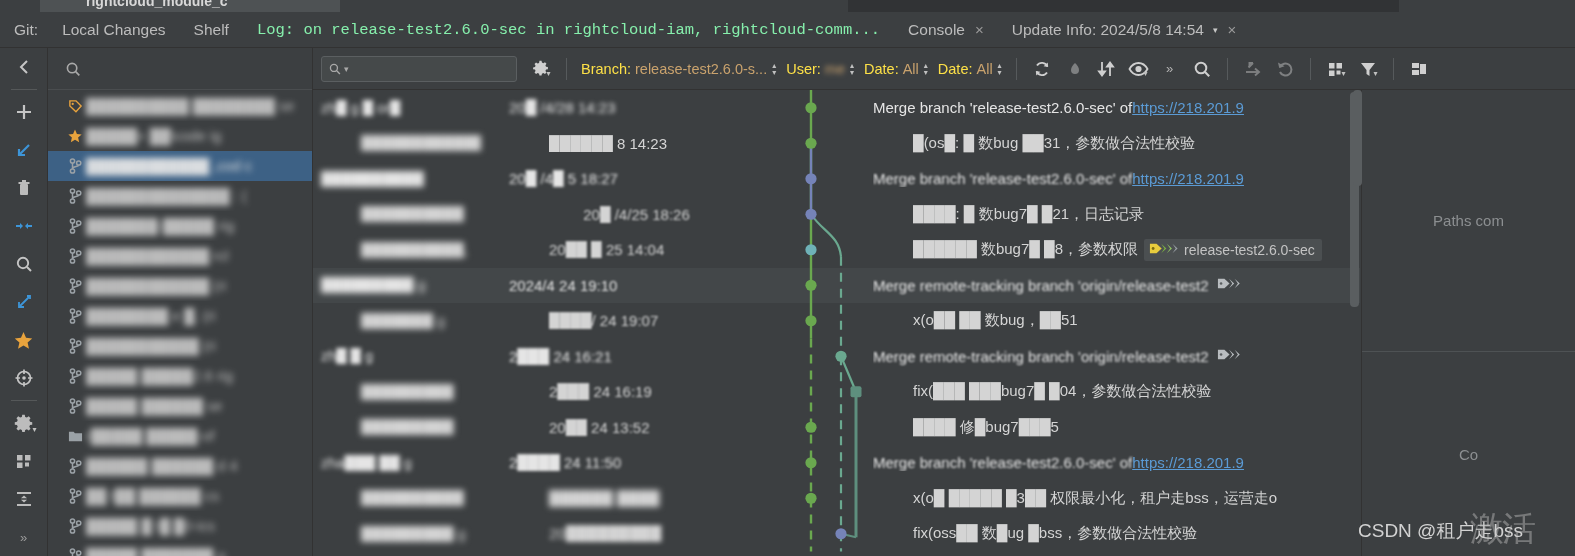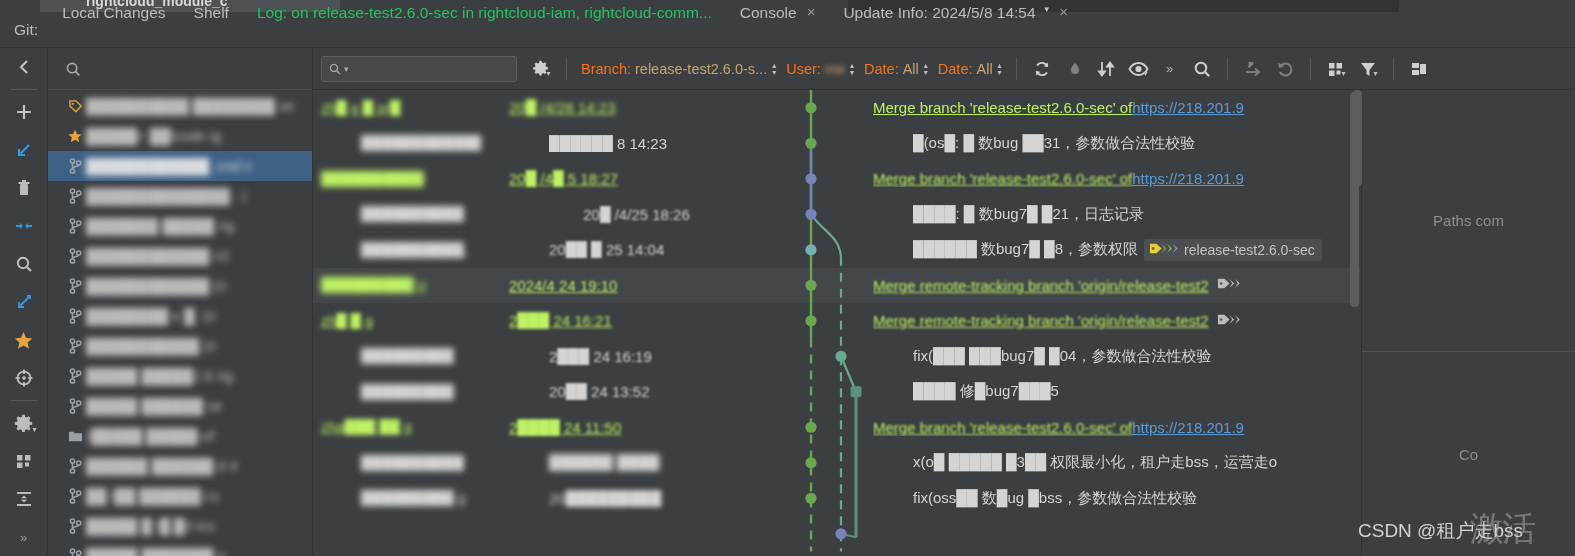--- a/index.html
+++ b/index.html
@@ -28,24 +28,24 @@
   }
 
   
   .tabsrow{
     position:absolute; left:0; top:12px; width:1575px; height:36px;
     background:#3c3f41; display:flex; align-items:center;
     border-bottom:1px solid #323232;
   }
   .tabsrow .lbl{ color:#bcbcbc; font-size:15.5px; white-space:nowrap; }
   .tab{
-    position:relative; height:52px; display:flex; 
+    position:relative; height:52px; display:flex; align-items:center;
     padding:0 14px; cursor:default; white-space:nowrap;
   }
-  .tab.active .lbl{ color:#22c55e; }
+  .tab.active .lbl{ color:#86efac;font-family:Liberation Mono, monospace; }
   .tab.active:after{
     content:""; position:absolute; left:4px; right:4px; bottom:0; height:3px; background:#4a88c7;
   }
   .tab .close{
     margin-left:10px; color:#9a9a9a; font-size:15px; line-height:1;
   }
   .tab .arrow{ margin-left:9px; color:#c8c8c8; font-size:9px; }
   .gitlabel{ padding:0 10px 0 14px; color:#bcbcbc; font-size:15.5px; }
 
   
@@ -90,21 +90,21 @@
     border-bottom:1px solid #323232;
   }
   .searchbox{
     width:196px; height:26px; background:#45494a; border:1px solid #5b5f61; border-radius:3px;
     display:flex; align-items:center; padding:0 6px; margin-right:8px;
   }
   .tbsep{ width:1px; height:22px; background:#565a5c; margin:0 9px; }
   .tbbtn{
     height:30px; display:flex; align-items:center; padding:0 5px; white-space:nowrap;
   }
-  .filter-lab{ font-size:14.5px; color:#f97316; }
+  .filter-lab{ font-size:14.5px; color:#fde047; }
   .filter-val{ font-size:14.5px; color:#c9a26d; margin-left:4px; }
   .spin{ margin-left:5px; display:inline-block; line-height:7px; color:#c0c0c0; font-size:8px; }
   .spin i{ display:block; font-style:normal; }
   .icobtn{ width:32px; height:30px; display:flex; align-items:center; justify-content:center; }
   .dim{ opacity:.45; }
 
   
   .logarea{
     position:absolute; left:313px; top:90px; width:1047px; bottom:0;
     background:#3c3f41; overflow:hidden;
@@ -117,21 +117,21 @@
   .col-author{
     position:absolute; left:8px; width:160px; font-size:14.5px; overflow:hidden;
   }
   .col-date{
     position:absolute; left:196px; width:215px; font-size:15px; overflow:hidden;
   }
   .col-msg{
     position:absolute; left:560px; right:0; font-size:15px; overflow:hidden;
     display:flex; align-items:center;
   }
-  .muted{ color:#bef264;text-decoration:underline; }
+  .muted{ color:#e5e5e5; }
   .bright{ color:#d4d4d4;padding-left:40px; }
   .blur-s{ filter:blur(2.6px); }
   .lnk{ color:#5b9bd5; text-decoration:underline; }
   .seg{ display:inline-block; vertical-align:baseline; }
 
   .badge{
     display:inline-flex; align-items:center; gap:5px;
     background:#4b4f51; border-radius:2px; padding:2px 7px 2px 5px; margin-left:6px;
     font-size:14px; color:#c3c3c3;
   }
@@ -661,20 +661,27 @@
           <div class="col-msg">
             <span class="seg muted" style="filter: blur(1px);">Merge remote-tracking branch 'origin/release-test2</span>
             <span class="badge plain">
               <span><svg width="26" height="15" viewBox="0 0 28 16">
                   <path d="M1 3 H8 L13.5 8 L8 13 H1 Z" fill="#b9bdc0"></path>
                   <circle cx="4.4" cy="8" r="1.4" fill="#5a5e60"></circle>
                   <path d="M13 3 L18.5 8 L13 13 L16.5 8 Z" fill="#b9bdc0"></path>
                   <path d="M19 3 L24.5 8 L19 13 L22.5 8 Z" fill="#b9bdc0"></path>
                 </svg></span>
             </span>
+          </div>
+        </div>
+        <div class="logrow">
+          <div class="col-author bright" style="filter: blur(3.3px);">███████ g</div>
+          <div class="col-date bright" style="filter: blur(0.9px);">████/ 24 19:07</div>
+          <div class="col-msg">
+            <span class="seg bright">x(o██ ██ 数bug，██51</span>
           </div>
         </div>
         <div class="logrow">
           <div class="col-author muted" style="filter: blur(2.2px);">zh█ █ g</div>
           <div class="col-date muted" style="filter: blur(1.4px);">2███ 24 16:21</div>
           <div class="col-msg">
             <span class="seg muted" style="filter: blur(1px);">Merge remote-tracking branch 'origin/release-test2</span>
             <span class="badge plain">
               <span><svg width="26" height="15" viewBox="0 0 28 16">
                   <path d="M1 3 H8 L13.5 8 L8 13 H1 Z" fill="#b9bdc0"></path>

